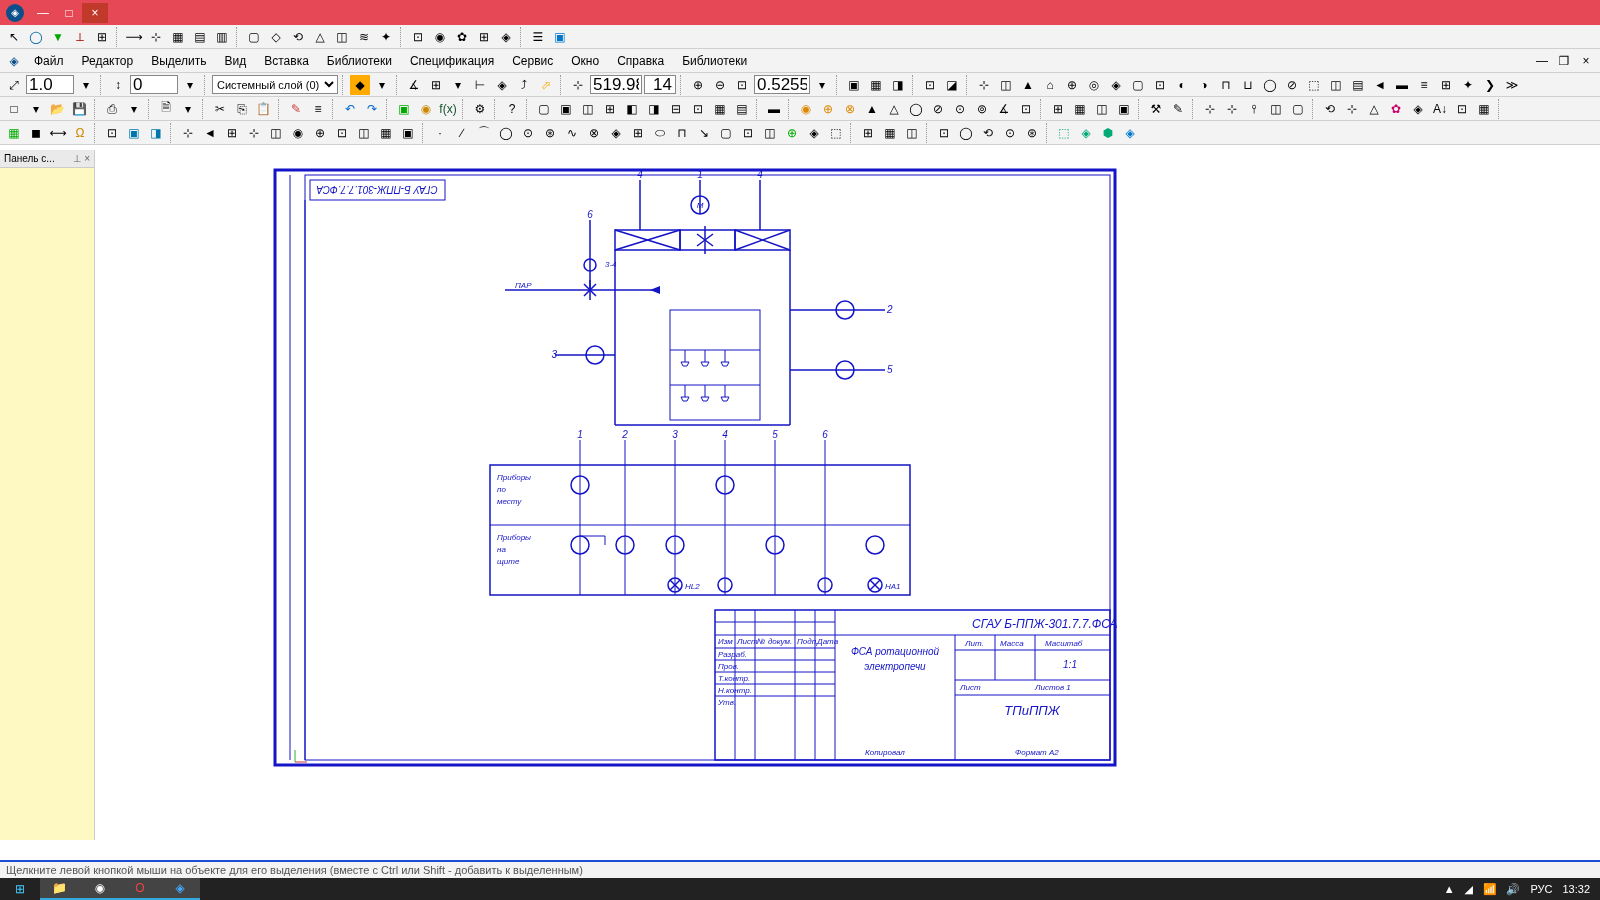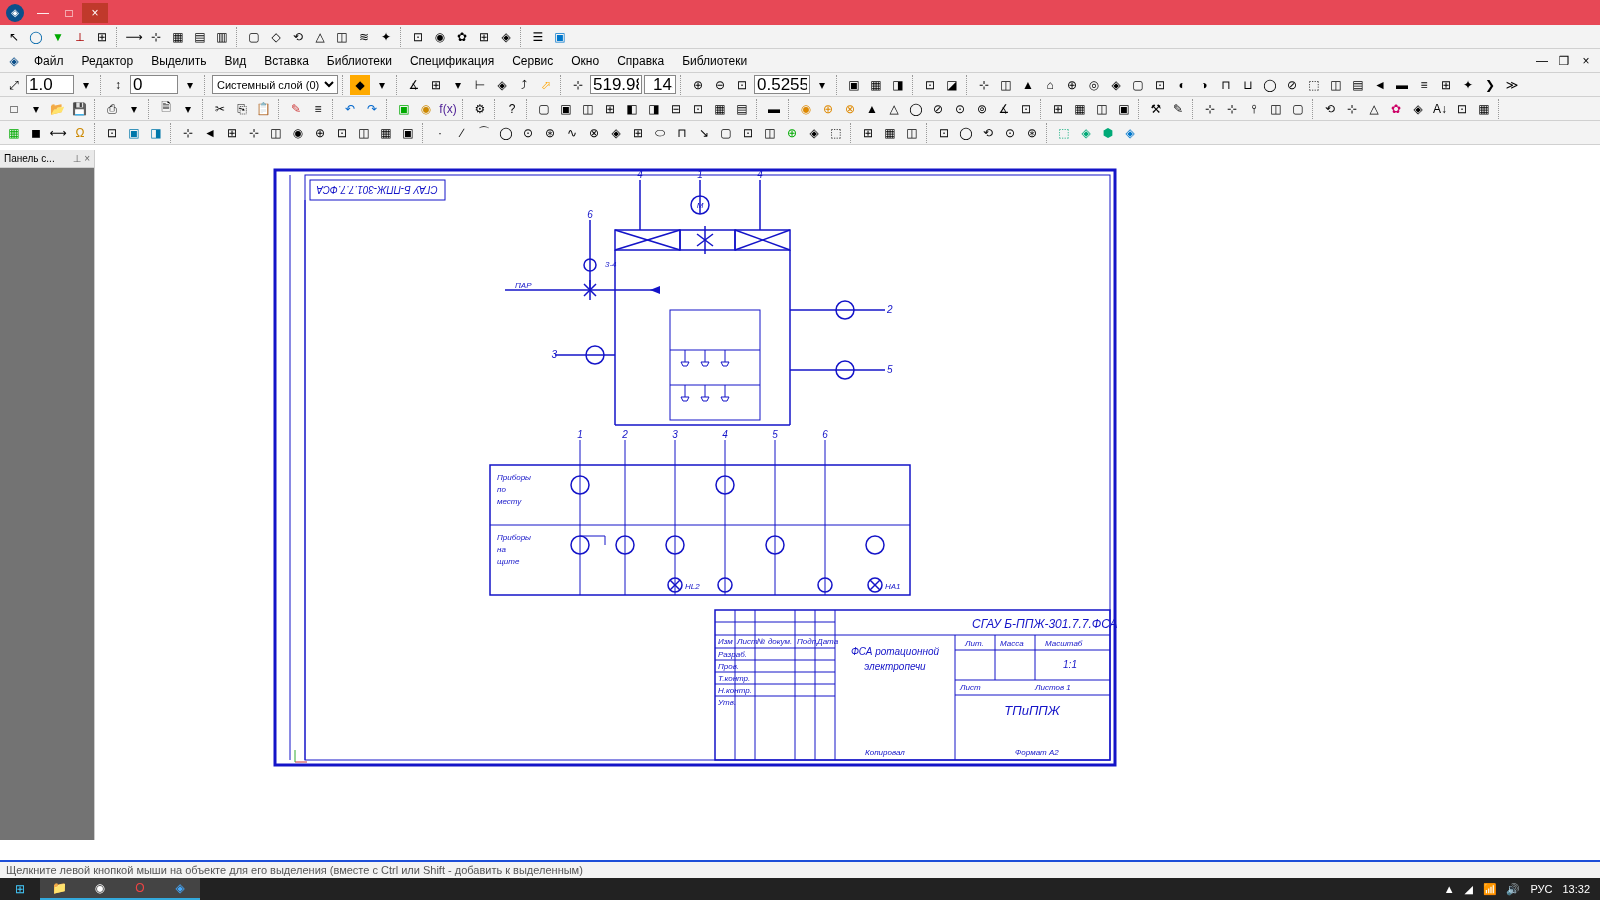--- a/index.html
+++ b/index.html
@@ -16,21 +16,21 @@
 .tbrow { height:24px; background:#f3f3f3; border-bottom:1px solid #d0d0d0; display:flex; align-items:center; padding:0 4px; gap:2px; }
 .tbrow.menu { background:#f3f3f3; font-size:12px; }
 .menu-item { padding:2px 8px; cursor:pointer; }
 .tbbtn { width:20px; height:20px; display:flex; align-items:center; justify-content:center; border:1px solid transparent; cursor:pointer; font-size:12px; }
 .sep { width:4px; height:20px; border-left:1px dotted #999; margin:0 2px; }
 .tb-input { height:19px; border:1px solid #888; font-size:17px; padding:0 2px; background:#fff; }
 .tb-select { height:19px; border:1px solid #888; font-size:11px; background:#fff; }
 .mdi-btns { margin-left:auto; display:flex; gap:2px; }
 
 
-.sidepanel { position:absolute; top:150px; left:0; width:95px; height:690px; background:#737373; border-right:1px solid #ccc; }
+.sidepanel { position:absolute; top:150px; left:0; width:95px; height:690px; background:#fef9c3; border-right:1px solid #ccc; }
 .sidepanel .hdr { height:18px; background:#eaeaea; border-bottom:1px solid #ccc; display:flex; align-items:center; padding:0 4px; font-size:10px; justify-content:space-between; }
 .sidepanel .hdr span.ctl { cursor:pointer; color:#666; }
 
 
 .canvas { position:absolute; top:150px; left:95px; right:0; bottom:60px; background:#fff; }
 .drawing { position:absolute; }
 .sheet-outer { stroke:#1414c8; stroke-width:3; fill:none; }
 .sheet-inner { stroke:#1414c8; stroke-width:1; fill:none; }
 .bline { stroke:#1414c8; stroke-width:1.5; fill:none; }
 .tline { stroke:#1414c8; stroke-width:1; fill:none; }
@@ -191,21 +191,21 @@
   <div class="tbbtn">📋</div>
   <div class="sep"></div>
   <div class="tbbtn" style="color:#c33">✎</div>
   <div class="tbbtn">≡</div>
   <div class="sep"></div>
   <div class="tbbtn" style="color:#06c">↶</div>
   <div class="tbbtn" style="color:#06c">↷</div>
   <div class="sep"></div>
   <div class="tbbtn" style="color:#0a0">▣</div>
   <div class="tbbtn" style="color:#c80">◉</div>
-  <div class="tbbtn" style="color:#4c1d95">f(x)</div>
+  <div class="tbbtn" style="color:#14532d">f(x)</div>
   <div class="sep"></div>
   <div class="tbbtn">⚙</div>
   <div class="sep"></div>
   <div class="tbbtn">?</div>
   <div class="sep"></div>
 
   <div class="tbbtn">▢</div>
   <div class="tbbtn">▣</div>
   <div class="tbbtn">◫</div>
   <div class="tbbtn">⊞</div>

